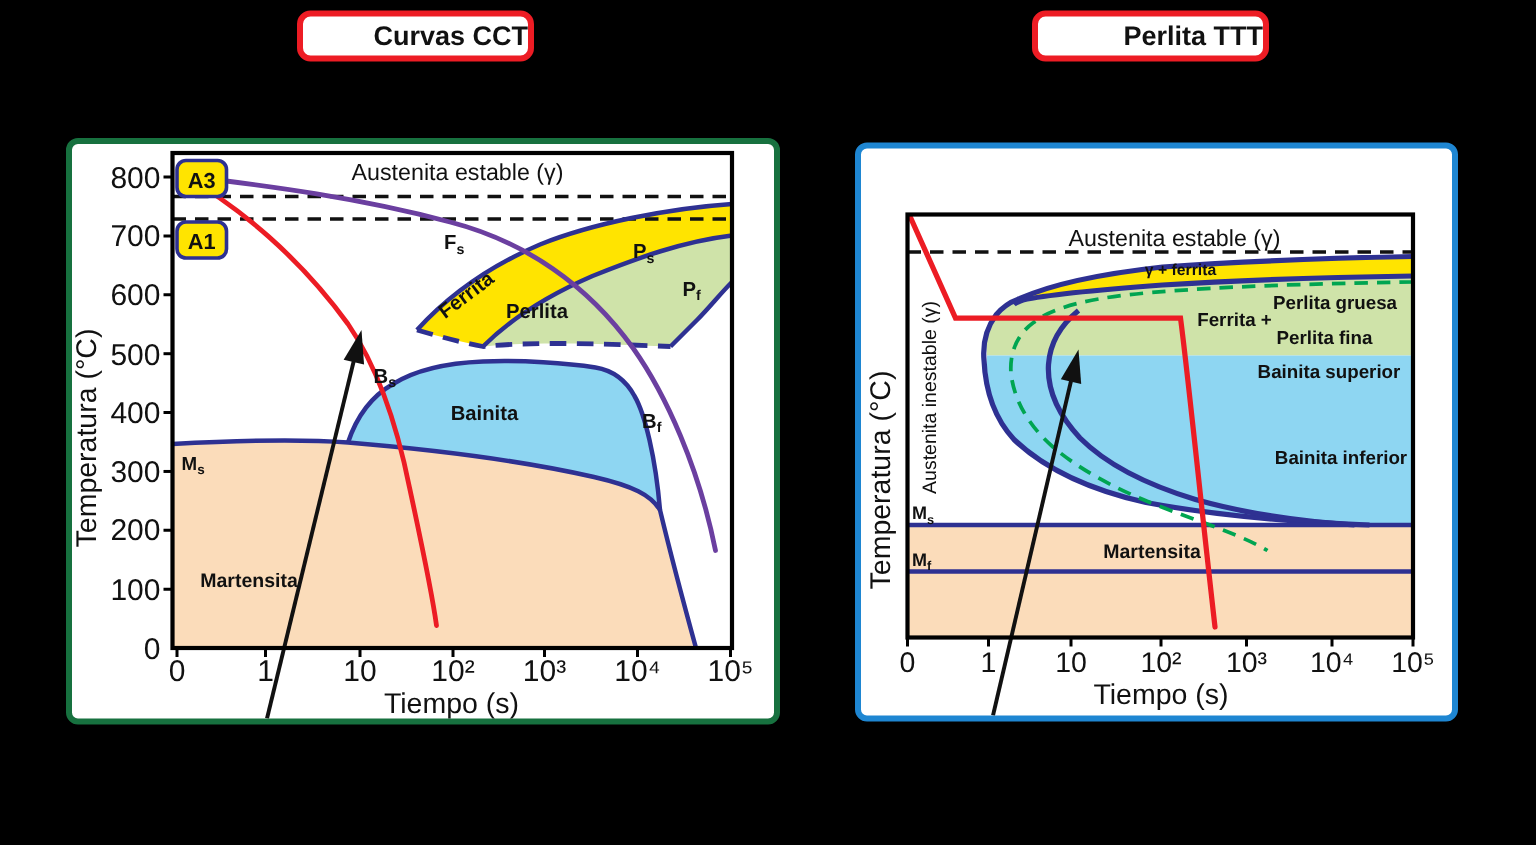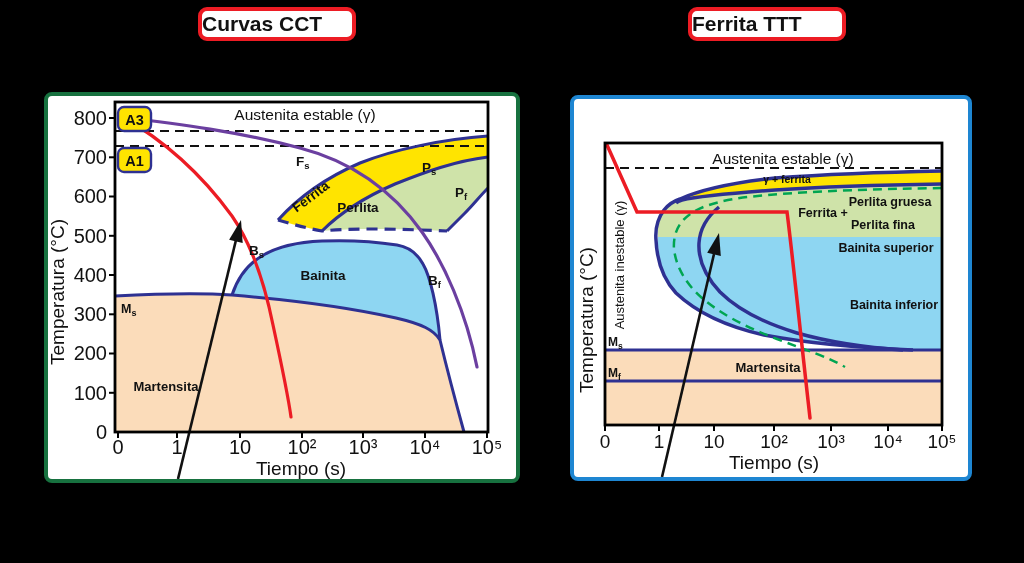--- a/index.html
+++ b/index.html
@@ -1,34 +1,34 @@
 <!DOCTYPE html>
 <html><head>
 <meta charset="utf-8">
 <style>
   html,body{margin:0;padding:0;background:#000;}
   body{width:1024px;height:563px;position:relative;overflow:hidden;
        font-family:"Liberation Sans",sans-serif;}
   .title-box{position:absolute;top:7px;width:150px;height:26px;background:#fff;
        border:4px solid #ed1c24;border-radius:9px;display:flex;align-items:center;
-       justify-content:flex-start;font-weight:bold;font-size:21px;color:#111;}
+       justify-content:flex-end;font-weight:bold;font-size:18px;color:#111;}
   .panel{position:absolute;background:#fff;border-radius:8px;}
   .panel-left{left:44px;top:92px;width:468px;height:383px;border:4px solid #17713f;}
   .panel-right{left:570px;top:95px;width:394px;height:378px;border:4px solid #1e86d2;}
   svg{display:block;width:100%;height:100%;font-family:"Liberation Sans",sans-serif;}
   svg text{fill:#111;}
 </style>
 </head>
 <body>
 
 <div class="title-box" style="left:198px;">
   <span>Curvas CCT</span>
 </div>
 <div class="title-box" style="left:688px;">
-  <span>Ferrita TTT</span>
+  <span>Perlita TTT</span>
 </div>
 
 <div class="panel panel-left">
 <svg viewBox="48 96 468 383">
 
   <path fill="#fbdcba" d="M115,296 C170,293 205,293 232,295 C292,300 352,308 396,318 C422,324 434,330 440,340 C447,369 456,403 464,432 L115,432 Z"></path>
   <path fill="#8ed6f2" d="M232,295 C238,277 248,264 262,256 C278,246 298,242 322,241 C348,240 378,242 397,245 C409,247 417,253 423,264 C430,276 437,305 440,340 C434,330 422,324 396,318 C352,308 292,300 232,295 Z"></path>
   <path fill="#ffe400" d="M278,220 C298,198 325,178 360,163 C395,149 445,139 488,136 L488,157 C455,161 425,172 395,184 C365,197 340,213 322,231 C305,227 290,224 278,220 Z"></path>
   <path fill="#cfe3a9" d="M322,231 C340,213 365,197 395,184 C425,172 455,161 488,157 L488,188 C480,196 470,207 460,218 C455,224 450,228 447,231 C420,230 360,227 322,231 Z"></path>
 

